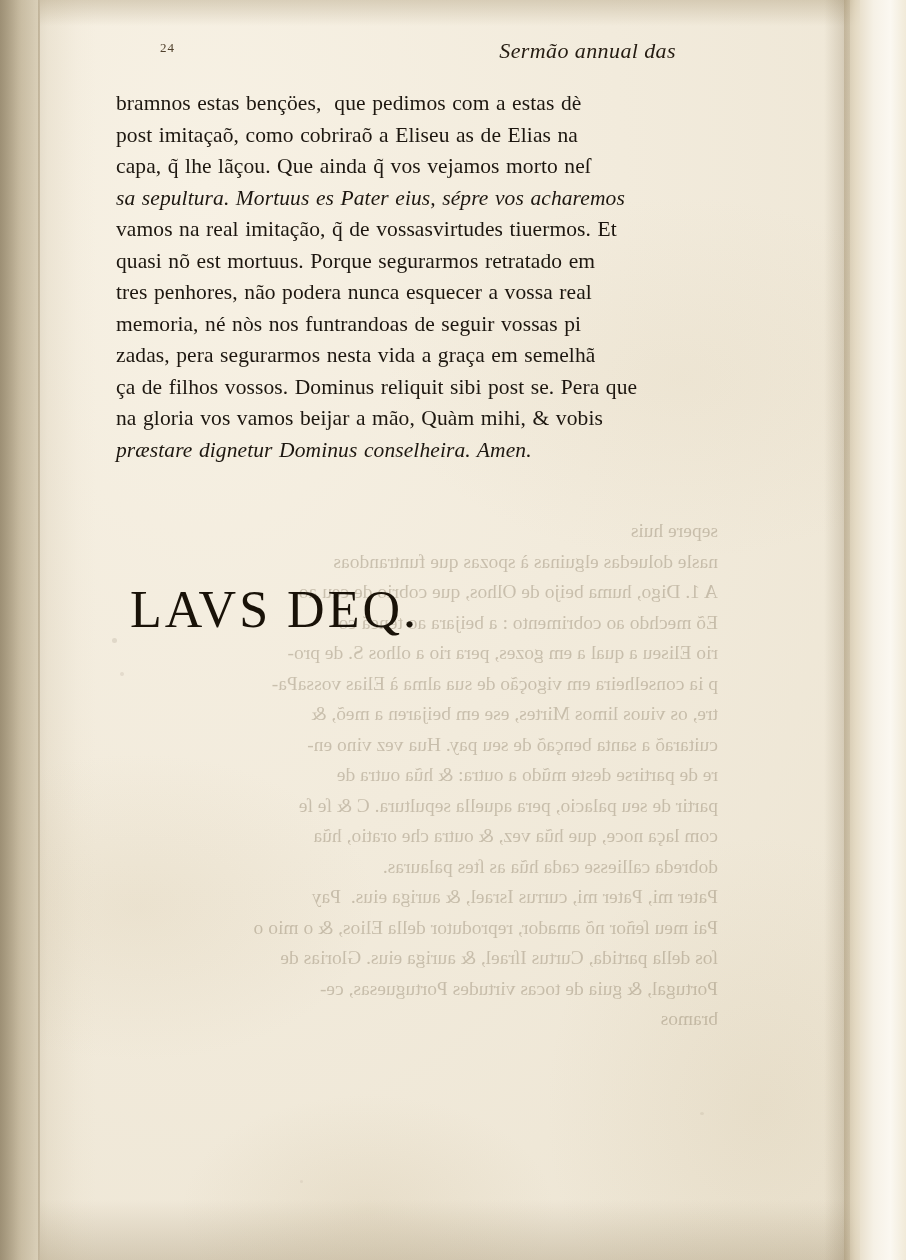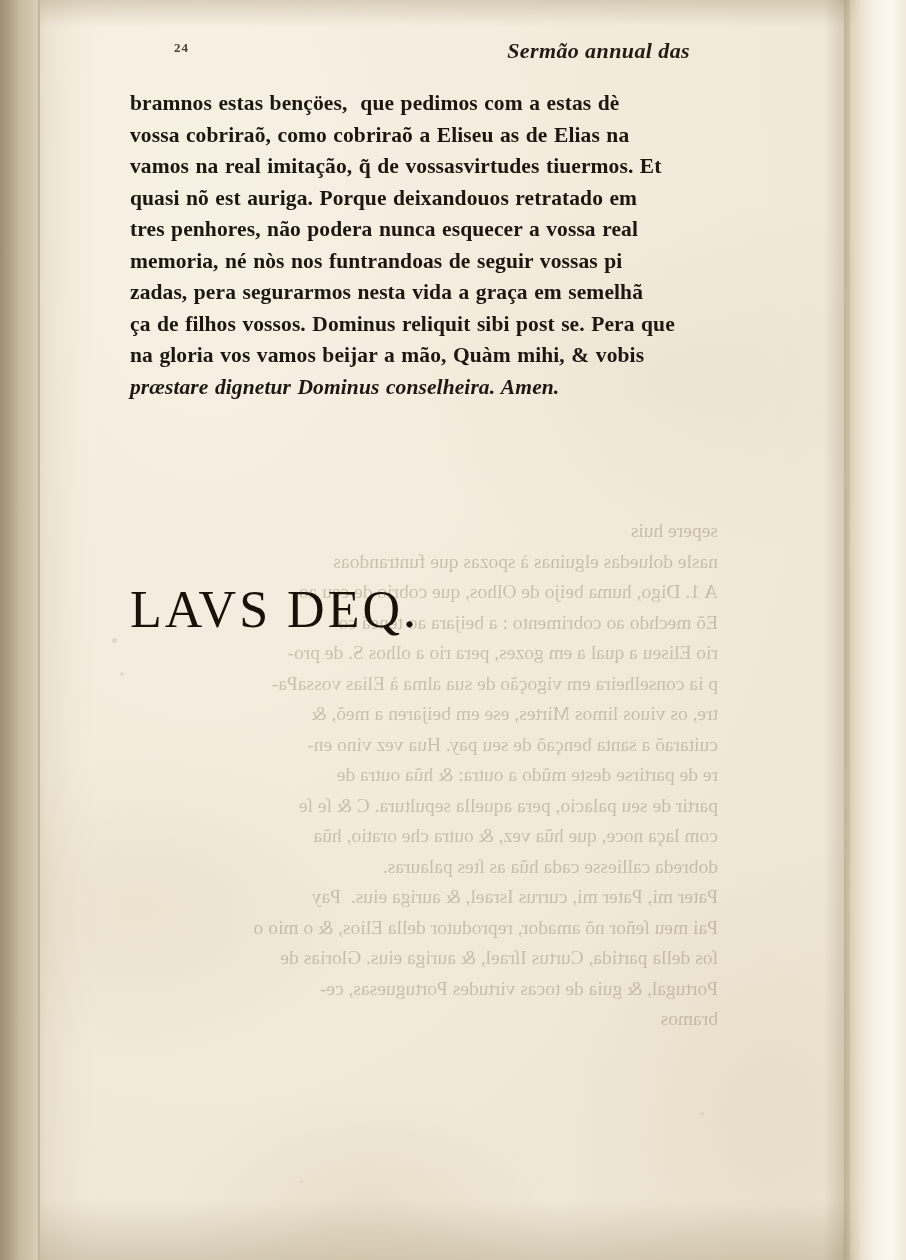--- a/index.html
+++ b/index.html
@@ -101,25 +101,24 @@
   }
   .bottom-edge {
     position: absolute;
     left: 40px; bottom: 0; width: 820px; height: 60px;
     background: linear-gradient(to top, rgba(150,132,98,0.30), rgba(150,132,98,0));
   }
 
   
   .textblock {
     position: absolute;
-    left: 130px;
+    left: 116px;
     top: 38px;
     width: 560px;
     color: #20180f;
-    font-weight: bold;
   }
 
   .running-head {
     text-align: right;
     font-style: italic;
     font-size: 22px;
     letter-spacing: 0.4px;
     margin-bottom: 24px;
     color: #241b11;
   }
@@ -217,23 +216,25 @@
     <span class="ln">ſos della partida, Curtus Iſrael, &amp; auriga eius. Glorias de</span>
     <span class="ln">Portugal, &amp; guia de tocas virtudes Portuguesas, ce-</span>
     <span class="ln">bramos</span>
   </div>
 
   <div class="textblock">
     <div class="folio">24</div>
     <div class="running-head">Sermão annual das</div>
     <div class="body">
       <span class="ln">bramnos estas bençöes,  que pedimos com a estas dè</span>
-      <span class="ln">vossa cobriraõ, como cobriraõ a Eliseu as de Elias na</span>
+      <span class="ln">post imitaçaõ, como cobriraõ a Eliseu as de Elias na</span>
+      <span class="ln">capa, q̃ lhe lãçou. Que ainda q̃ vos vejamos morto neſ</span>
+      <span class="ln it">sa sepultura. Mortuus es Pater eius, sépre vos acharemos</span>
       <span class="ln">vamos na real imitação, q̃ de vossasvirtudes tiuermos. Et</span>
-      <span class="ln">quasi nõ est auriga. Porque deixandouos retratado em</span>
+      <span class="ln">quasi nõ est mortuus. Porque segurarmos retratado em</span>
       <span class="ln">tres penhores, não podera nunca esquecer a vossa real</span>
       <span class="ln">memoria, né nòs nos funtrandoas de seguir vossas pi</span>
       <span class="ln">zadas, pera segurarmos nesta vida a graça em semelhã</span>
       <span class="ln">ça de filhos vossos. Dominus reliquit sibi post se. Pera que</span>
       <span class="ln">na gloria vos vamos beijar a mão, Quàm mihi, &amp; vobis</span>
       <span class="ln it">præstare dignetur Dominus conselheira. Amen.</span>
     </div>
   </div>
 
   <div class="laus">LAVS DEQ.</div>

